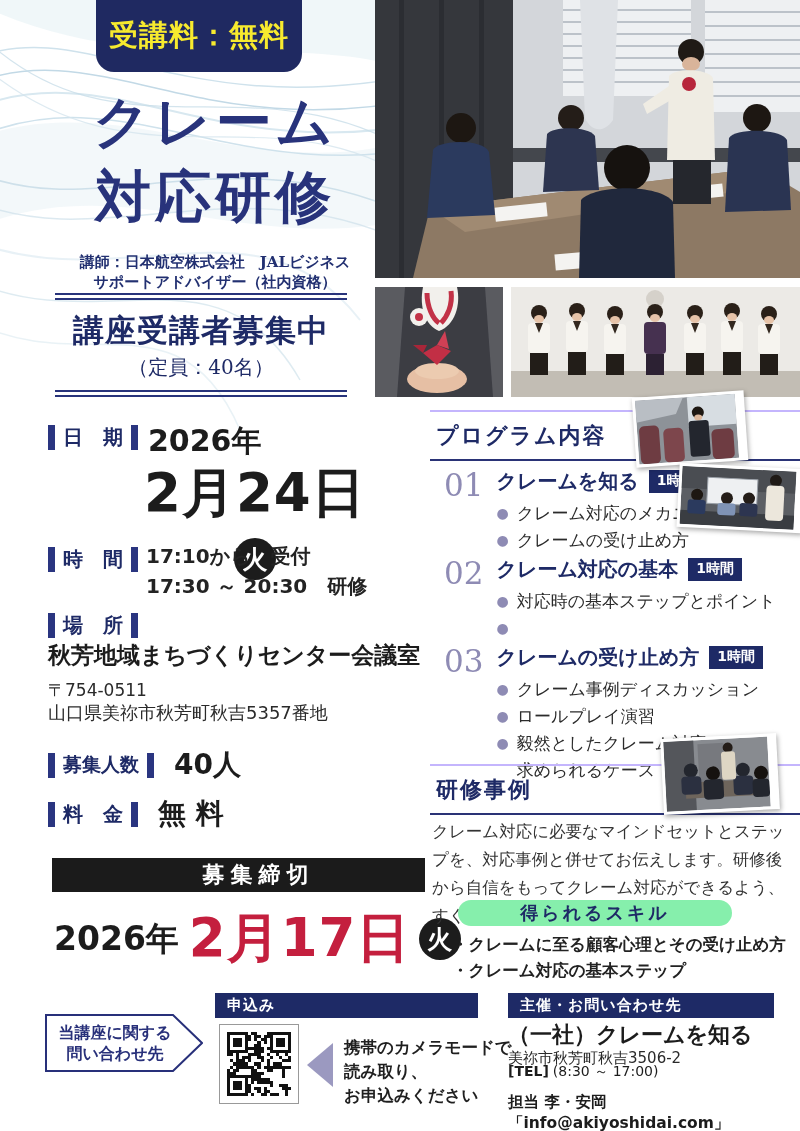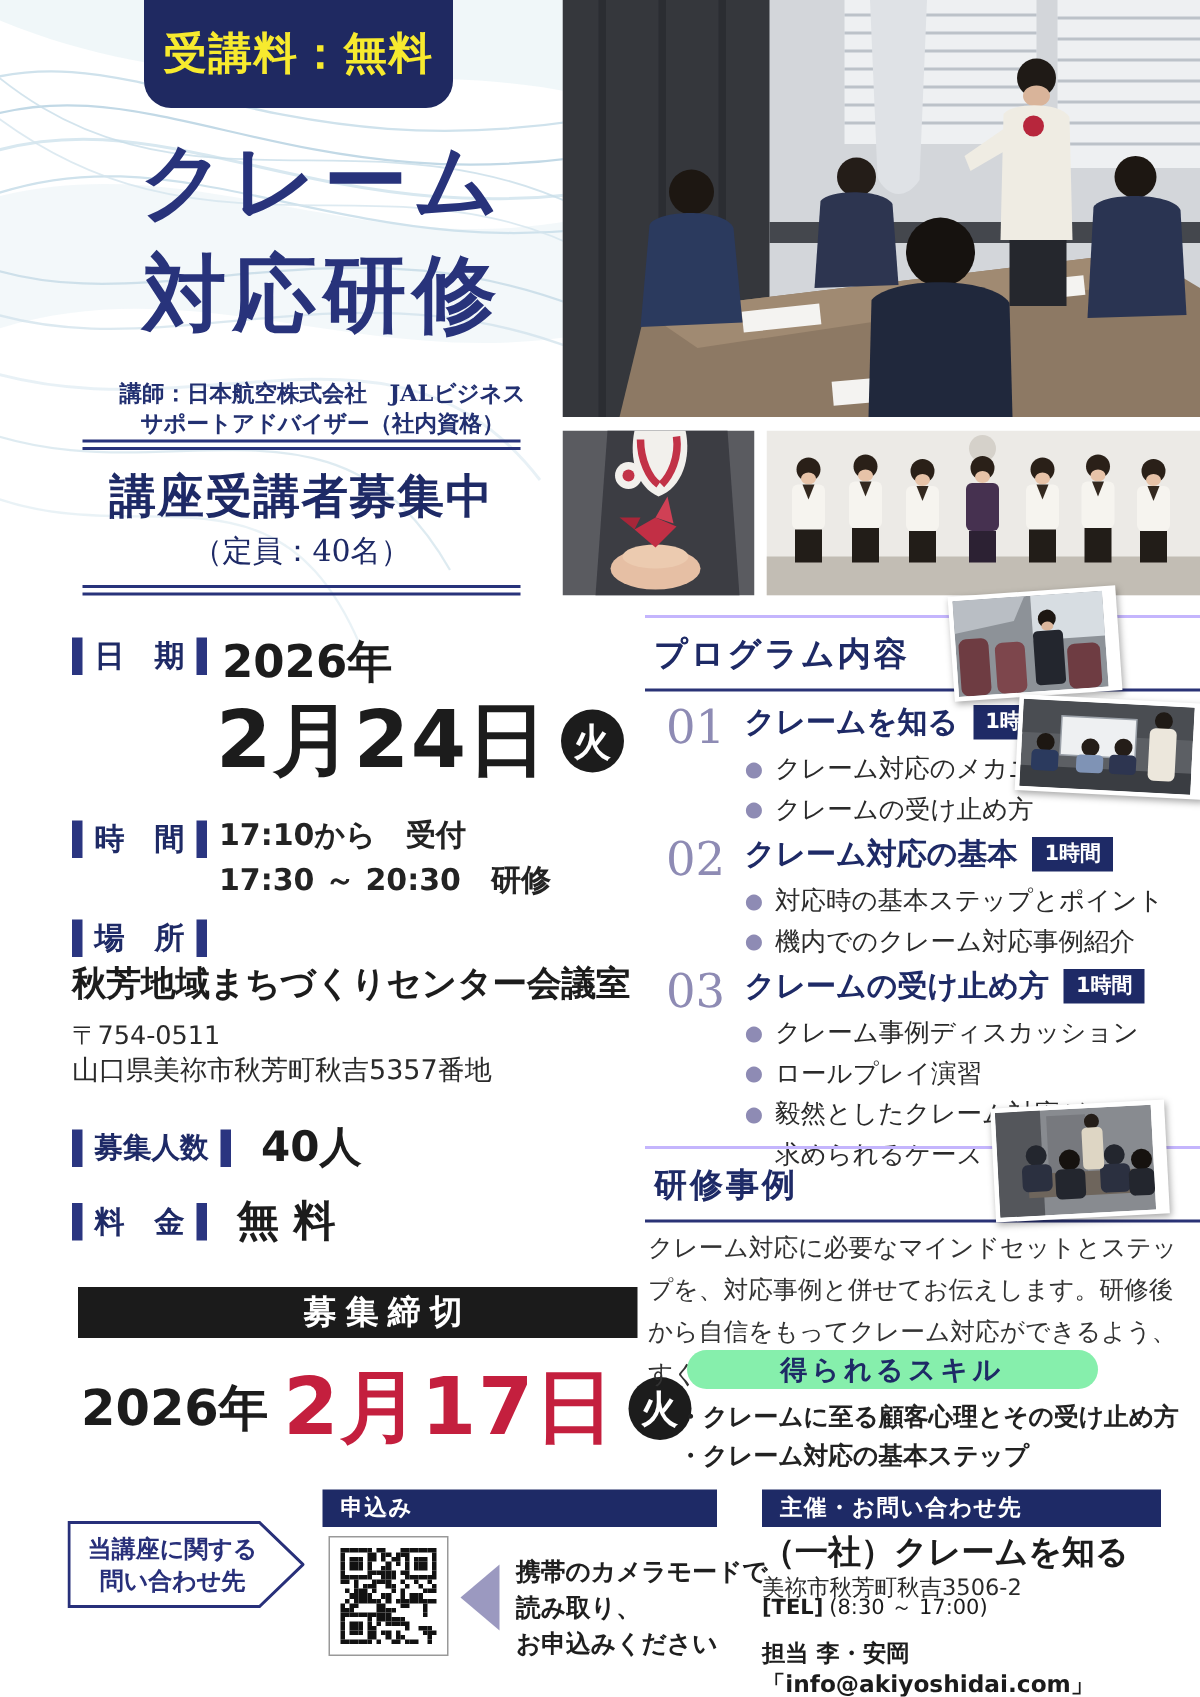--- a/index.html
+++ b/index.html
@@ -251,21 +251,21 @@
         <path d="M-4,37 L0,47 L4,37 Z" fill="#33281f"></path>
         <rect x="-9" y="67" width="18" height="21" fill="#221d18"></rect>
       </g>
   </g>
 </svg>
 
 <div class="abs dlabel" style="left:48px;top:424px;">
     <span>日　期</span>
   </div>
 <div class="abs" style="left:148px;top:421px;font-size:30px;font-weight:bold;color:#1c1c1c;z-index:2;">2026年</div>
-<div class="abs big-ymd" style="left:144px;top:458px;">
+<div class="abs big-ymd" style="left:144px;top:458px;flex-direction:column;">
   <span class="day">2月24日</span>
   <span class="wcircle">火</span>
 </div>
 
 <div class="abs dlabel" style="left:48px;top:546px;">
     <span>時　間</span>
   </div>
 <div class="abs time-lines">
   <div>17:10から　受付</div>
   <div>17:30 ～ 20:30　研修</div>
@@ -356,21 +356,20 @@
     <div class="ttl-row">
       <span class="ttl">クレーム対応の基本</span>
       <span class="dur">1時間</span>
     </div>
     <div class="pt">
         <span class="dot">●</span>
         <span class="txt">対応時の基本ステップとポイント</span>
       </div>
     <div class="pt">
         <span class="dot">●</span>
-        <span class="txt">機内でのクレーム対応事例紹介</span>
       </div>
   </div>
 </div>
 
 <div class="abs prog" style="left:444px;top:644px;">
   <div class="no serif">03</div>
   <div>
     <div class="ttl-row">
       <span class="ttl">クレームの受け止め方</span>
       <span class="dur">1時間</span>

